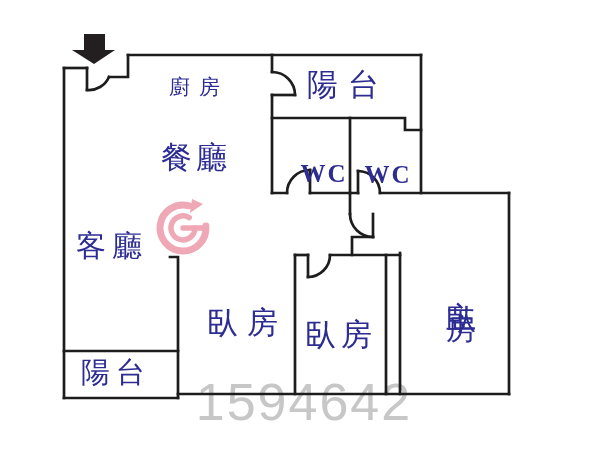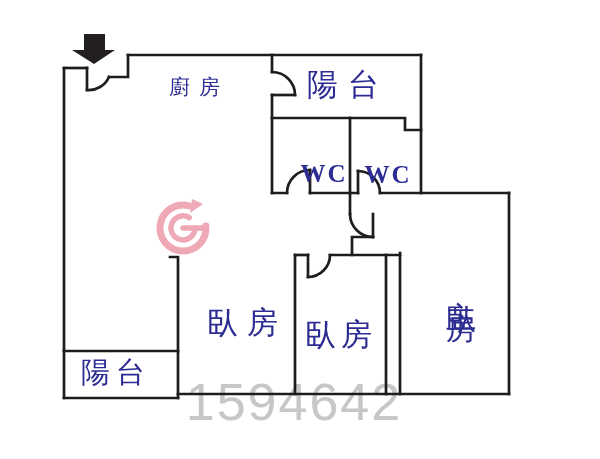--- a/index.html
+++ b/index.html
@@ -16,21 +16,21 @@
       font-family:"DejaVu Sans","Liberation Sans",sans-serif;white-space:nowrap;}
   .listing-number{position:absolute;transform:translate(-50%,-50%);
       color:#c7c7c7;font-size:52px;letter-spacing:2px;
       font-family:"Liberation Sans","DejaVu Sans",sans-serif;white-space:nowrap;}
 </style>
 </head>
 <body>
 
 <div id="plan">
 
-  <div class="listing-number" style="left:294px;top:402px;">1594642</div>
+  <div class="listing-number" style="left:304px;top:402px;">1594642</div>
 
   <svg width="600" height="459" viewBox="0 0 600 459">
 
     <g stroke="#efa9b6" fill="none" stroke-linecap="round">
       <path d="M205.9,226 A23,23 0 1 1 189,205.8" stroke-width="7"></path>
       <path d="M195,228 A12,12 0 1 1 189.2,217.6" stroke-width="5.5"></path>
       <path d="M183,228 H205" stroke-width="5.5"></path>
       <polygon points="190,213 203,204 192,199" fill="#efa9b6" stroke="none"></polygon>
     </g>
 
@@ -85,19 +85,21 @@
     </g>
 
     <g fill="#231f20">
       <rect x="84" y="34" width="21" height="17"></rect>
       <polygon points="72,50 115,50 94,64"></polygon>
     </g>
   </svg>
 
   <div class="room-label" style="left:199px;top:75px;font-size:21px;letter-spacing:9px;margin-top:12px;">廚房</div>
   <div class="room-label" style="left:348px;top:84px;font-size:31px;letter-spacing:10px;">陽台</div>
+  <div class="room-label" style="left:196px;top:157px;font-size:31px;letter-spacing:4px;">餐廳</div>
   <div class="room-label wc-label" style="left:324px;top:153px;font-size:25px;letter-spacing:2px;">WC</div>
   <div class="room-label wc-label" style="left:388px;top:154px;font-size:25px;letter-spacing:2px;">WC</div>
+  <div class="room-label" style="left:112px;top:246px;font-size:30px;letter-spacing:6px;">客廳</div>
   <div class="room-label" style="left:247px;top:322px;font-size:31px;letter-spacing:9px;">臥房</div>
   <div class="room-label" style="left:341px;top:334px;font-size:31px;letter-spacing:5px;">臥房</div>
   <div class="room-label vertical" style="left:461px;top:285px;font-size:30px;letter-spacing:6px;transform:translate(-50%,-50%);">主臥房</div>
   <div class="room-label" style="left:116px;top:372px;font-size:29px;letter-spacing:6px;">陽台</div>
 </div>
 
 </body></html>

